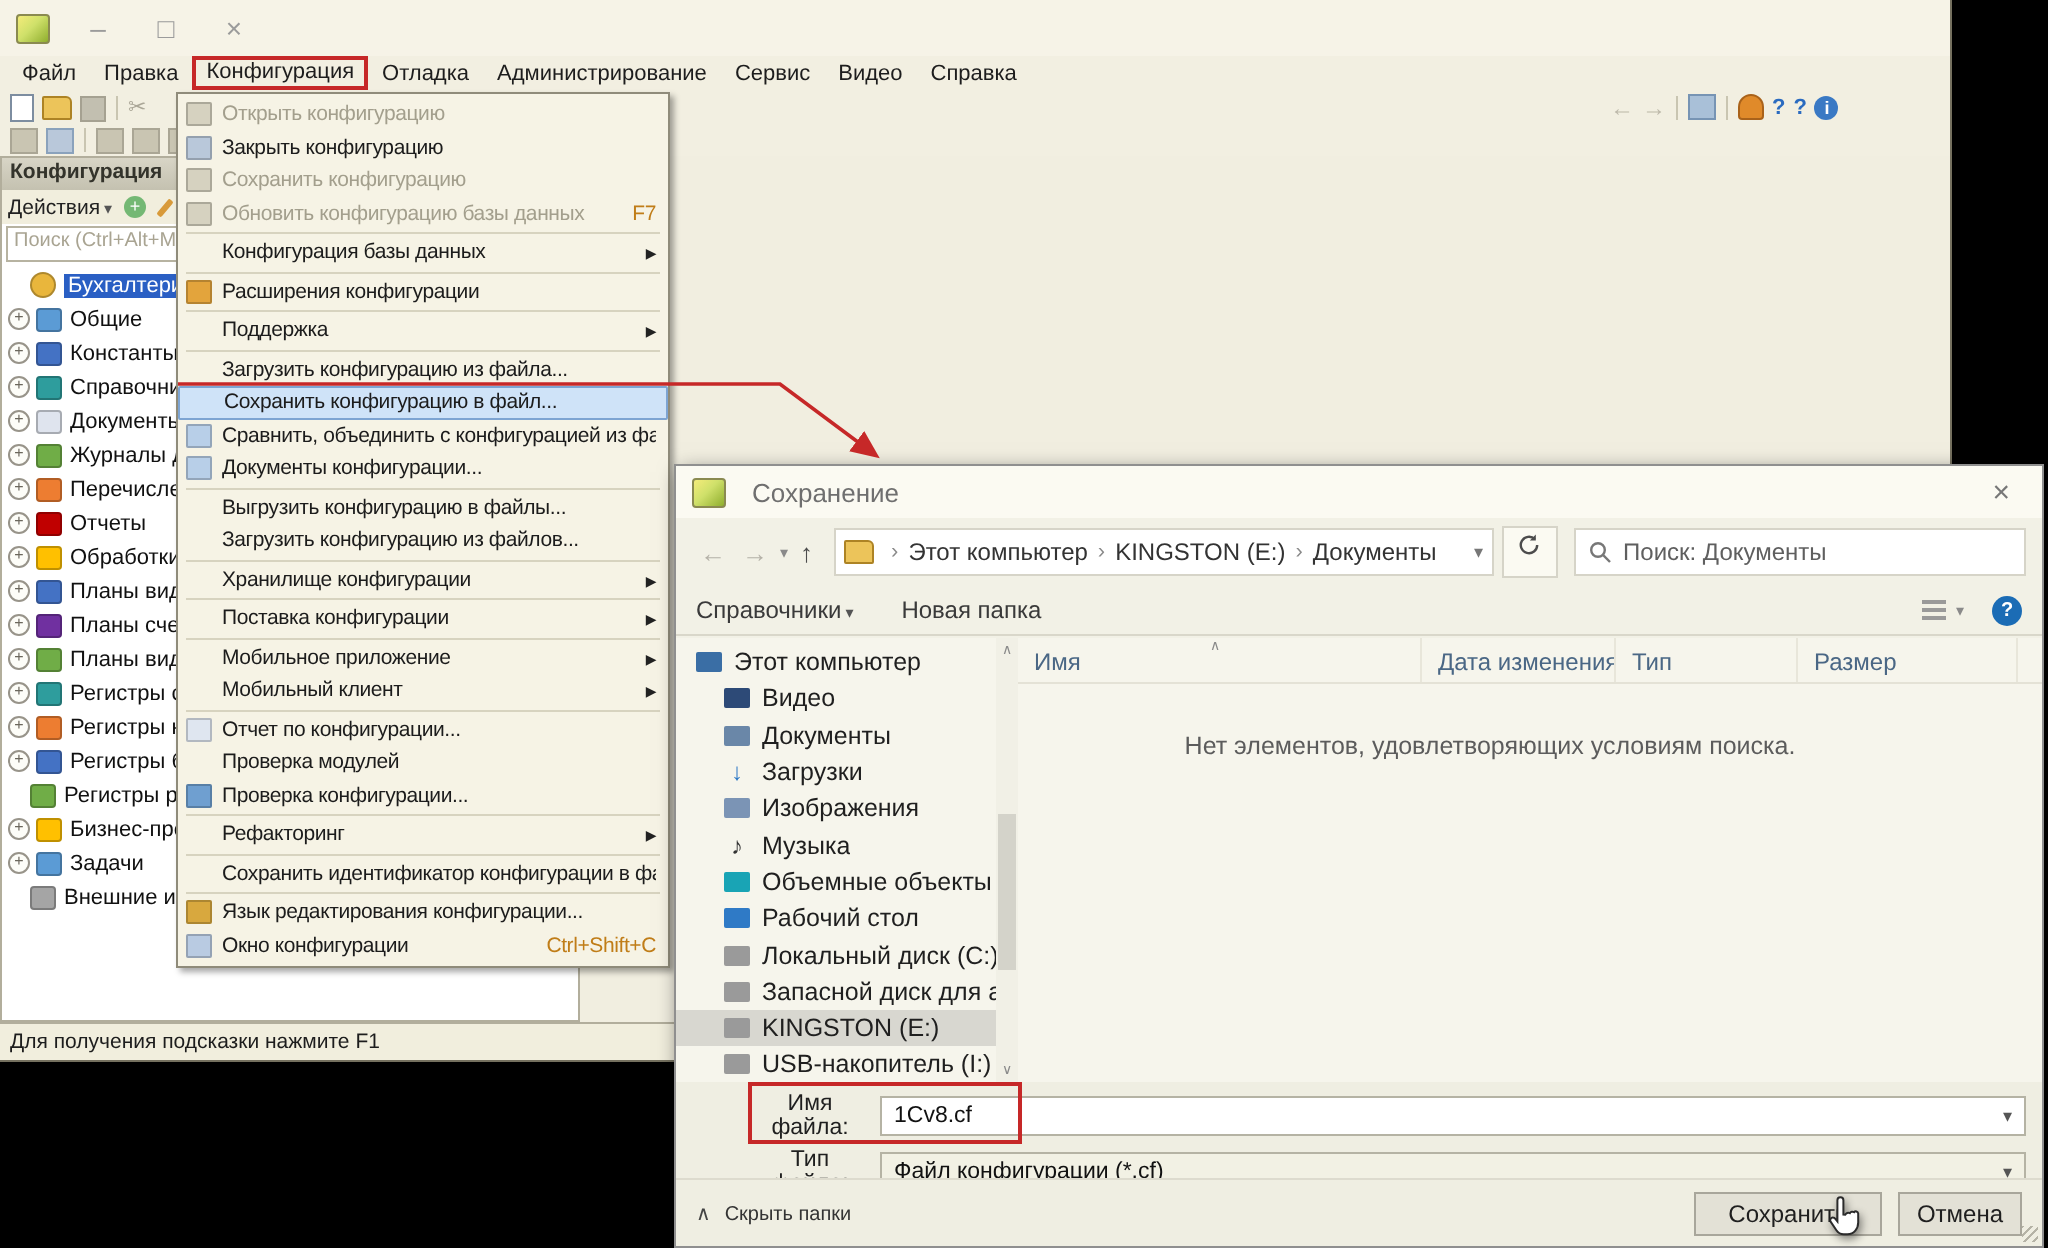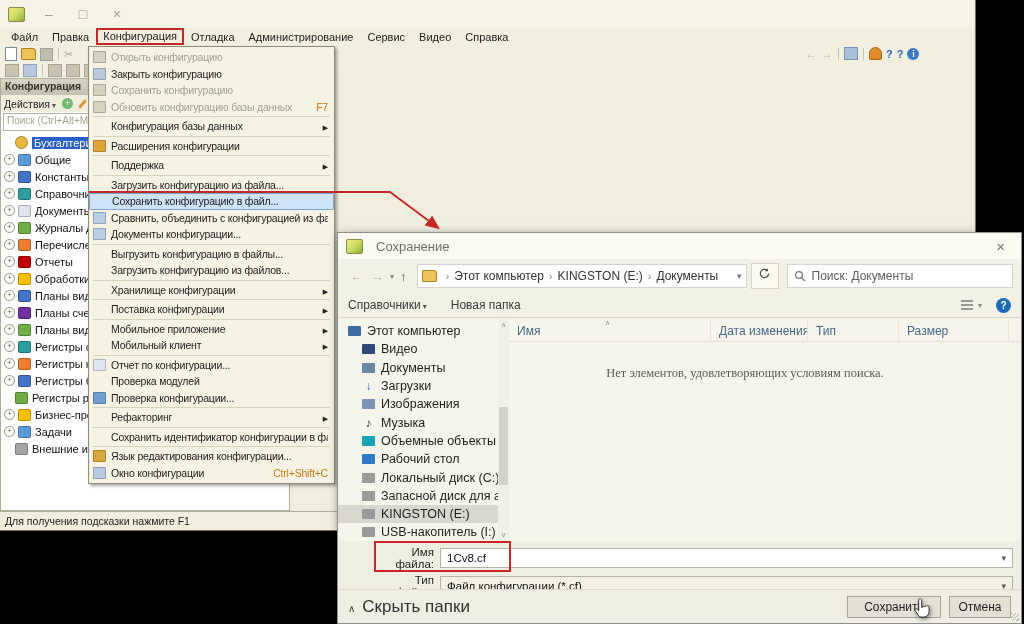--- a/index.html
+++ b/index.html
@@ -111,32 +111,32 @@
   .dlbl{overflow:hidden;max-width:118px;}
   #sd-scroll{width:11px;background:#f1f0e6;position:relative;}
   #sd-scroll .sar{position:absolute;left:0;width:100%;text-align:center;font-size:7px;color:#8a8a8a;}
   #sd-thumb{position:absolute;left:1px;width:9px;top:88px;height:78px;background:#d4d3ca;}
   #sd-files{flex:1;position:relative;}
   #col-headers{height:22px;display:flex;align-items:flex-end;font-size:12px;color:#4a6785;
                border-bottom:1px solid #e4e2d6;position:relative;}
   .col{padding:0 0 3px 8px;box-sizing:border-box;border-right:1px solid #e8e6da;height:22px;
        display:flex;align-items:flex-end;white-space:nowrap;overflow:hidden;}
   #sort-arrow{position:absolute;left:96px;top:0;font-size:7px;color:#8a8a8a;}
-  #empty-text{margin-top:24px;text-align:center;font-size:12.5px;color:#5c5c5c;padding-right:40px;font-family:Liberation Serif, serif;}
+  #empty-text{margin-top:24px;text-align:center;font-size:12.5px;color:#5c5c5c;padding-right:40px;}
   #sd-fields{position:absolute;left:0;top:308px;width:100%;background:#efeee2;}
   .frow{display:flex;align-items:center;height:22px;margin:6px 8px 0 38px;}
-  .flabel{width:58px;text-align:right;font-size:11.5px;color:#1f1f1f;margin-right:6px;flex:0 0 auto;}
+  .flabel{width:58px;text-align:center;font-size:11.5px;color:#1f1f1f;margin-right:6px;flex:0 0 auto;}
   .fctl{flex:1;height:20px;border:1px solid #b5b3a4;display:flex;align-items:center;
         padding:0 6px;font-size:11.5px;color:#111;box-sizing:border-box;}
   .fctl .chev{margin-left:auto;font-size:9px;color:#555;}
   #fname-input{background:#fff;}
   #ftype-select{background:#f2f1e4;}
   #sd-bottom{position:absolute;left:0;bottom:0;width:100%;height:34px;display:flex;align-items:center;
              padding:0 10px;box-sizing:border-box;background:#efeee2;border-top:1px solid #dddbce;}
-  #hide-folders{font-size:17px;color:#333;}
+  #hide-folders{font-size:10px;color:#333;}
   #hide-folders .up::before{content:"∧";font-size:10px;color:#444;margin-right:7px;}
   #sd-buttons{margin-left:auto;display:flex;gap:8px;}
   .dbtn{height:22px;background:#e3e1d6;border:1px solid #a8a69b;font-size:12px;color:#1f1f1f;
         display:flex;align-items:center;justify-content:center;box-sizing:border-box;}
   #save-btn{width:94px;}
   #cancel-btn{width:62px;}
   #resize-grip{position:absolute;right:2px;bottom:2px;width:8px;height:8px;
                background:repeating-linear-gradient(135deg,#b5b3a6 0 1px,transparent 1px 3px);}
   
   #annot-svg{position:absolute;left:0;top:0;width:1024px;height:624px;z-index:30;pointer-events:none;}

